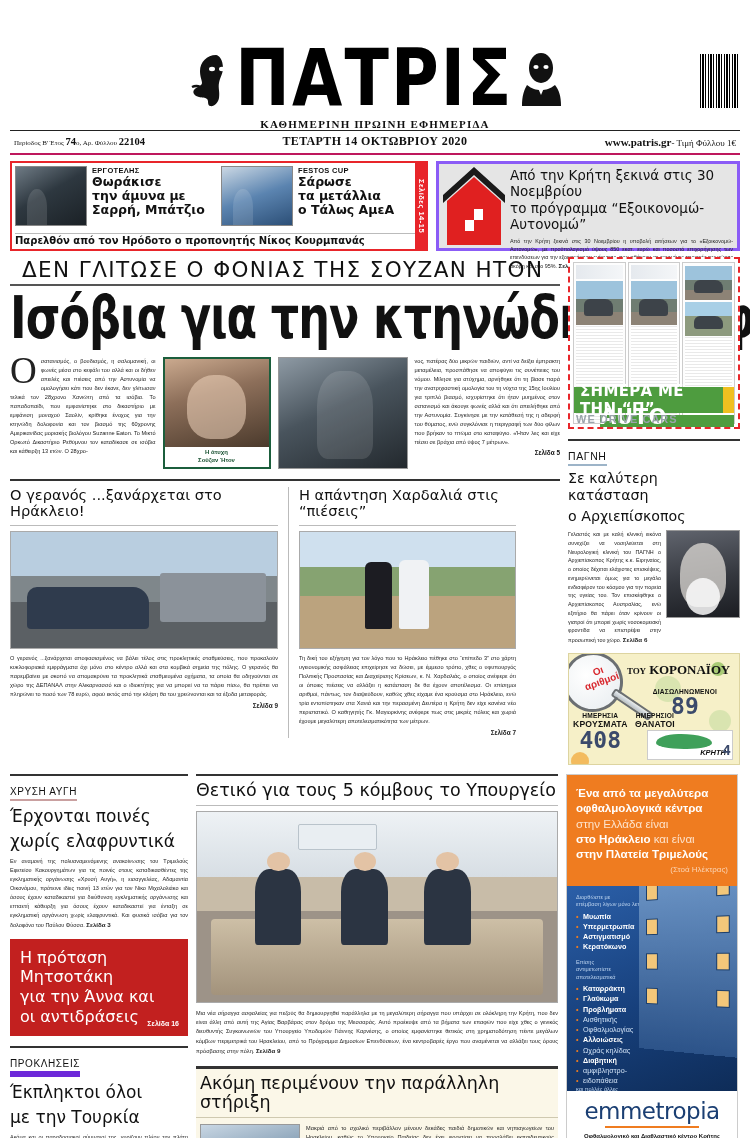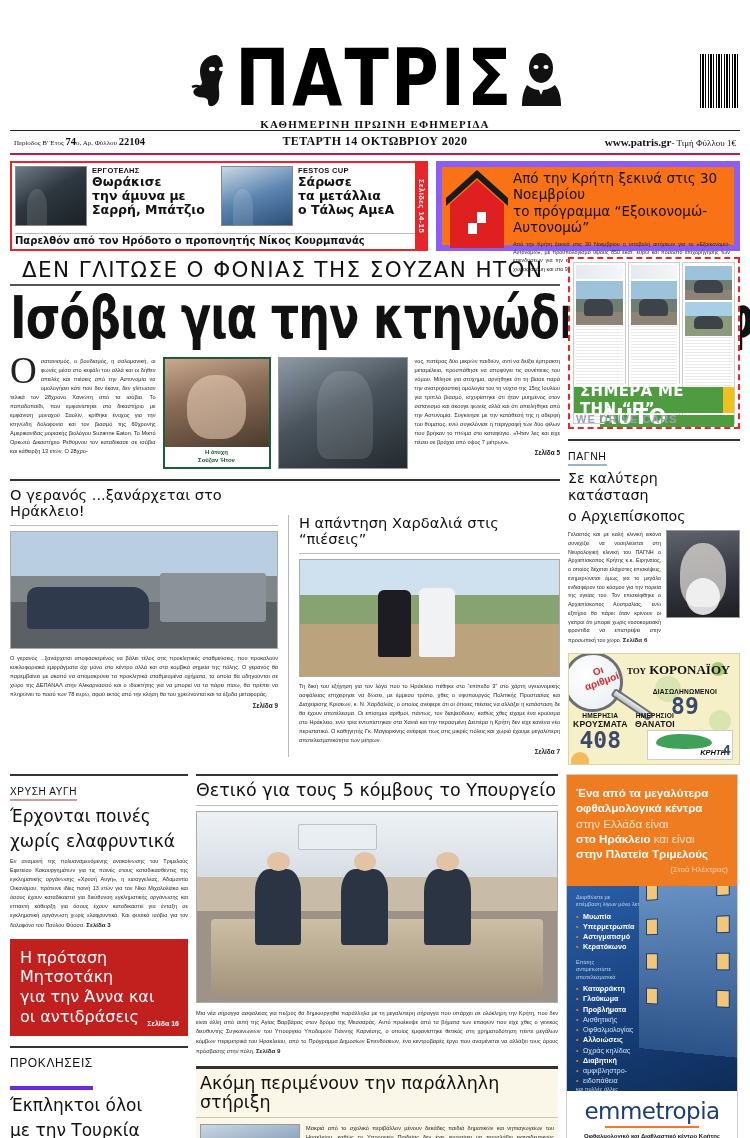--- a/index.html
+++ b/index.html
@@ -97,22 +97,22 @@
   }
   .pages-tab {
     position: absolute; right: -2px; top: -2px; bottom: -2px; width: 13px;
     background: #e8252a; color: #fff; font-size: 7.5px; font-weight: 700;
     writing-mode: vertical-rl; text-orientation: mixed;
     display: flex; align-items: center; justify-content: center;
     letter-spacing: .5px;
   }
 
   .energy-box {
-    flex: 1; border: 6px solid #8b5cf6; display: flex; padding: 3px 4px; gap: 5px;
-    background: #f97316;
+    flex: 1; border: 3px solid #8b5cf6; display: flex; padding: 3px 4px; gap: 5px;
+    background: #e5e5e5;
   }
   .house-icon { width: 62px; flex: none; position: relative; }
   .energy-text { flex: 1; }
   .energy-head {
     font-size: 13.5px; font-weight: 400; line-height: 1.22; color: #111;
     font-family: "DejaVu Sans", sans-serif;
   }
   .energy-body {
     font-size: 5.4px; line-height: 1.5; text-align: justify; margin-top: 4px; color: #222;
   }
@@ -170,21 +170,21 @@
     content:""; position:absolute; left:30%; top:12%; width:44%; height:80%;
     border-radius: 40% 40% 18% 18%; background: rgba(255,255,255,.12);
   }
   .lead-col.last p { text-align: justify; }
   .pageref { font-weight:700; font-size:6.4px; display:block; text-align:right; margin-top:2px;}
 
   
   .mid-stories { display: flex; gap: 10px; margin-top: 10px;
     border-top: 2px solid #333; padding-top: 6px; }
   .mid-story { width: 268px; }
-  .mid-story.right { border-left: 1px solid #bbb; padding-left: 10px; width: 272px; margin-top: 28px; }
+  .mid-story.right { border-left: 1px solid #bbb; padding-left: 10px; width: 228px; }
   .mid-title {
     font-size: 14.6px; line-height:1.12; color:#111; font-family:"DejaVu Sans", sans-serif;
     border-bottom: 1px solid #bbb; padding-bottom: 5px;
   }
   .mid-photo { height: 118px; margin-top: 5px; border:1px solid #aaa; overflow:hidden; position:relative; }
   .mid-photo.crane { background: linear-gradient(180deg,#b9cee0 0 38%, #7f878b 38% 60%, #5b6064 60% 100%); }
   .mid-photo.crane::before{
     content:""; position:absolute; left:6%; top:48%; width:46%; height:36%;
     background:#2f3b4d; border-radius: 10px 16px 4px 4px;
   }
@@ -332,22 +332,22 @@
   .xa-body { font-size: 5.5px; line-height:1.62; text-align:justify; margin-top:6px; color:#222;}
 
   .red-box {
     background:#c2201f; color:#fff; padding: 9px 10px 9px 10px; margin-top: 9px;
     position: relative;
   }
   .red-box .t { font-size: 16px; line-height:1.24; font-family:"DejaVu Sans", sans-serif; }
   .red-box .pg2 { position:absolute; right:9px; bottom:9px; font-size:7px; font-weight:700; }
 
   .prok-box { border-top: 2px solid #333; padding-top: 5px; margin-top: 10px; }
-  .prok-kicker { font-size: 12px; letter-spacing:.6px; border-bottom:4px solid #6d28d9;
-    display:inline-block; padding-bottom:16px;}
+  .prok-kicker { font-size: 10px; letter-spacing:.6px; border-bottom:6px solid #6d28d9;
+    display:inline-block; padding-bottom:2px;}
   .prok-title { font-size: 17px; line-height:1.18; margin-top:5px; font-family:"DejaVu Sans", sans-serif;}
   .prok-body { font-size: 5.5px; line-height:1.62; text-align:justify; margin-top:6px; color:#222;}
 
   .minist { border-top: 2px solid #333; padding-top: 5px; }
   .minist-title { font-size: 17.5px; line-height:1.1; font-family:"DejaVu Sans", sans-serif;
      border-bottom:1px solid #bbb; padding-bottom:5px;}
   .minist-photo {
     height: 192px; margin-top: 5px; border:1px solid #aaa; overflow:hidden; position:relative;
     background: linear-gradient(180deg,#dfe6ec 0 34%, #c8bca8 34% 52%, #9d9388 52% 100%);
   }

